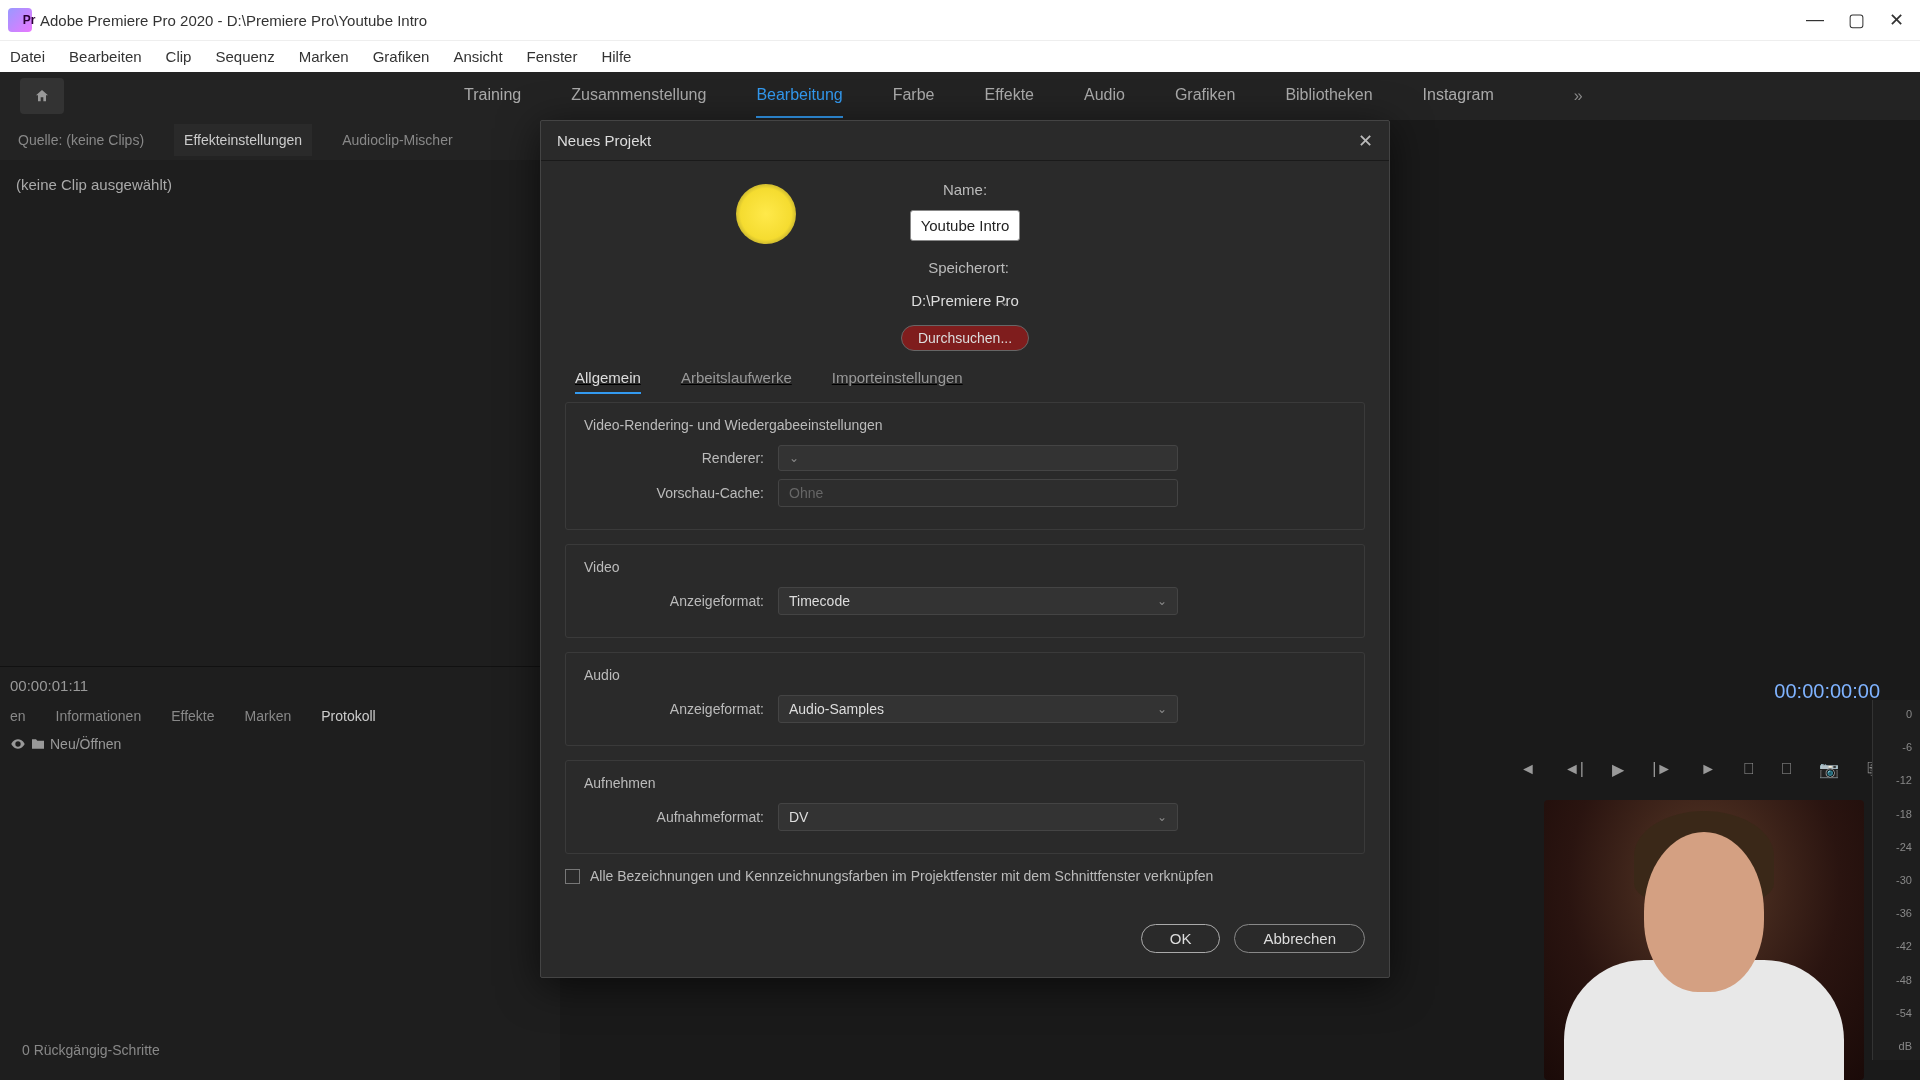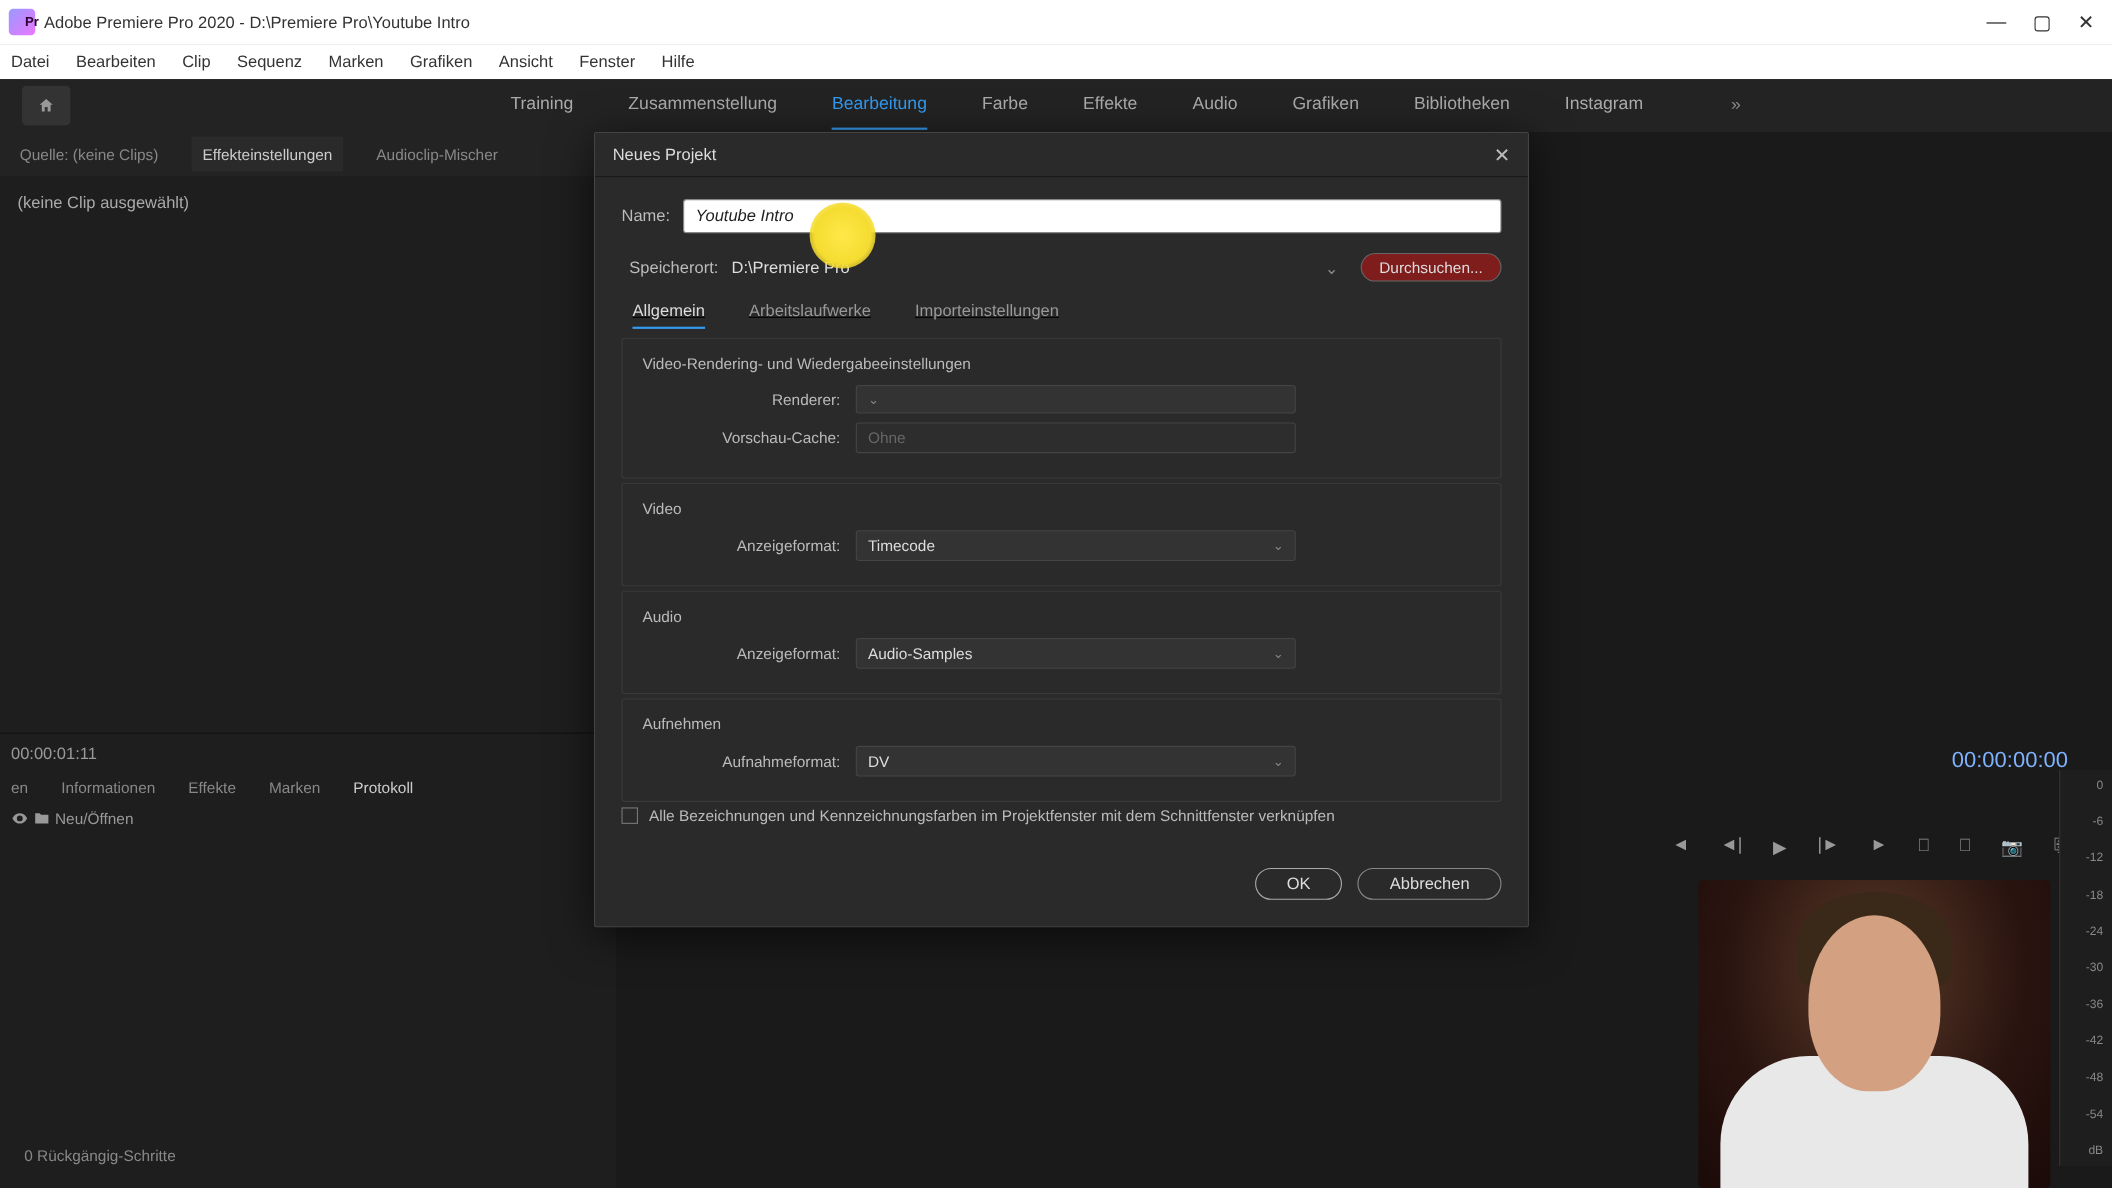--- a/index.html
+++ b/index.html
@@ -53,31 +53,31 @@
 
 .webcam { position: absolute; right: 56px; bottom: 0; width: 320px; height: 280px; background: radial-gradient(ellipse at 50% 30%, #5a3a28 0%, #2a1410 60%, #1a0a08 100%); border-radius: 4px; overflow: hidden; }
 .face { position: absolute; left: 50%; top: 40%; transform: translate(-50%,-50%); width: 120px; height: 160px; background: #d4a082; border-radius: 50% 50% 45% 45%; }
 .hair { position: absolute; left: 50%; top: 20%; transform: translate(-50%,-50%); width: 140px; height: 90px; background: #3a2818; border-radius: 50% 50% 20% 20%; }
 .shirt { position: absolute; bottom: 0; left: 50%; transform: translateX(-50%); width: 280px; height: 120px; background: #e8e8e8; border-radius: 80px 80px 0 0; }
 .dialog { position: absolute; left: 540px; top: 120px; width: 850px; background: #2a2a2a; border: 1px solid #444; border-radius: 2px; box-shadow: 0 8px 40px rgba(0,0,0,.6); }
 .dialog-header { height: 40px; display: flex; align-items: center; justify-content: space-between; padding: 0 16px; border-bottom: 1px solid #1a1a1a; }
 .dialog-title { color: #ddd; font-size: 15px; }
 .dialog-close { color: #bbb; font-size: 18px; cursor: pointer; }
 .dialog-body { padding: 20px 24px; }
-.form-row { display: flex; align-items: center; margin-bottom: 18px; gap: 12px; }
+.form-row { display: flex; align-items: center; margin-bottom: 18px; gap: 12px; flex-direction: column; }
 .form-label { color: #bbb; font-size: 15px; width: 100px; text-align: right; }
 .form-label.short { width: auto; }
-.text-input { flex: 1; background: #fff; border: 1px solid #888; border-radius: 3px; padding: 6px 10px; font-size: 15px; color: #222; position: relative; font-style: italic; }
+.text-input { flex: 1; background: #fff; border: 1px solid #888; border-radius: 3px; padding: 6px 10px; font-size: 15px; color: #222; position: relative; }
 .loc-select { flex: 1; color: #ddd; font-size: 15px; padding: 4px 0; position: relative; }
 .loc-arrow { position: absolute; right: 8px; top: 4px; color: #888; }
 .browse-btn { background: #7f1d1d; border: 1px solid #666; border-radius: 14px; color: #ddd; padding: 4px 16px; font-size: 14px; cursor: pointer; }
 .dialog-tabs { display: flex; gap: 40px; margin: 8px 0 8px 10px; text-decoration: underline; }
 .dtab { color: #999; font-size: 15px; padding-bottom: 6px; cursor: pointer; }
 .dtab.active { color: #ddd; border-bottom: 2px solid #339af0; }
-.group { border: 1px solid #3a3a3a; border-radius: 3px; padding: 14px 18px; margin-bottom: 4px; }
+.group { border: 1px solid #3a3a3a; border-radius: 3px; padding: 14px 18px; margin-bottom: 14px; }
 .group-title { color: #bbb; font-size: 14px; margin-bottom: 12px; }
 .setting-row { display: flex; align-items: center; gap: 14px; margin-bottom: 8px; }
 .setting-label { color: #bbb; font-size: 14px; text-align: right; width: 180px; }
 .dropdown { flex: 0 0 400px; background: #333; border: 1px solid #444; border-radius: 3px; padding: 5px 10px; color: #ddd; font-size: 14px; display: flex; justify-content: space-between; align-items: center; }
 .dropdown.disabled { color: #666; background: #2d2d2d; }
 .chev { color: #888; font-size: 12px; }
 .checkbox-row { display: flex; align-items: center; gap: 10px; margin-top: 4px; }
 .checkbox { width: 15px; height: 15px; border: 1px solid #777; background: #2a2a2a; }
 .checkbox-label { color: #bbb; font-size: 14px; }
 .dialog-footer { display: flex; justify-content: flex-end; gap: 14px; padding: 20px 24px 24px; }

